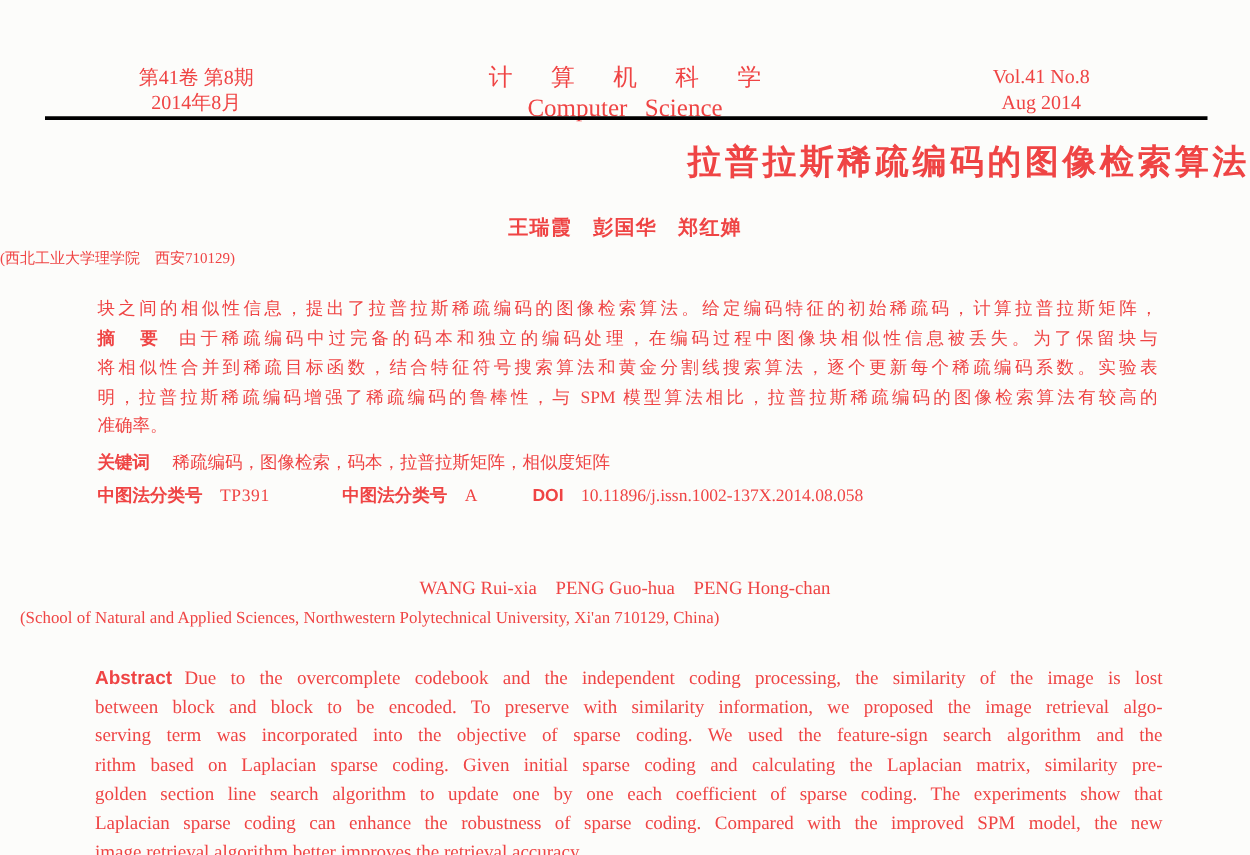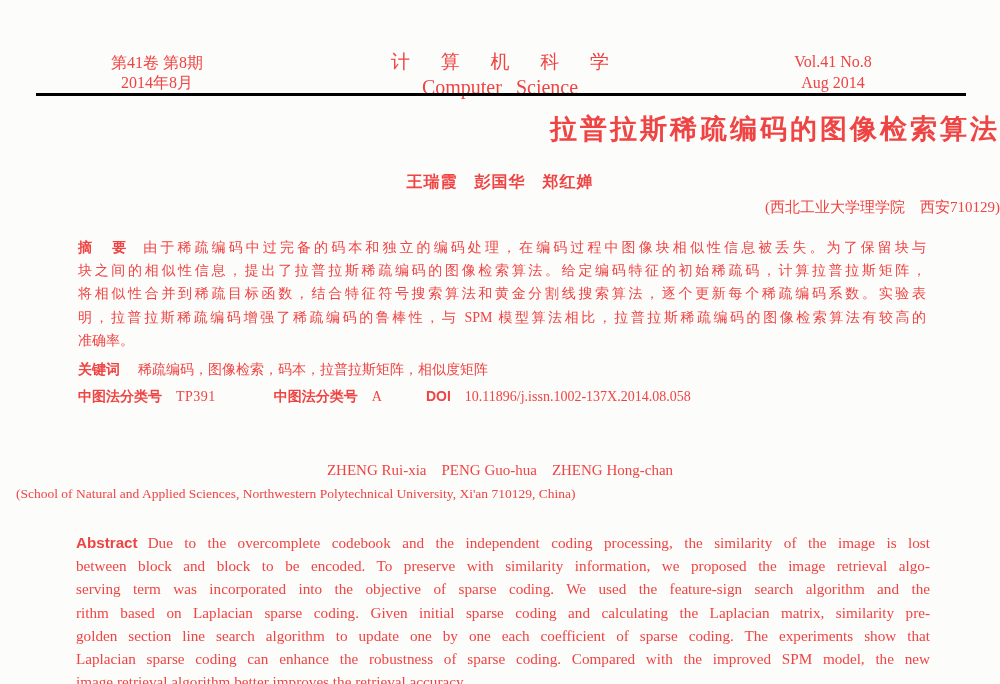--- a/index.html
+++ b/index.html
@@ -15,21 +15,21 @@
   .hdr-center .jen { font-size:20px; word-spacing:9px; margin-top:1px; }
   .hdr-right { position:absolute; right:112px; top:51px; width:110px; text-align:center; font-size:16px; line-height:21px; }
   .hdr-rule  { position:absolute; left:36px; top:93px; width:930px; height:3px; background:#000; }
   
   .title-cn  { position:absolute; left:0; right:0; top:111px; text-align:right;
                font-family:"Liberation Sans","DejaVu Sans",sans-serif;
                font-size:27px; font-weight:bold; letter-spacing:3px; }
   .authors-cn{ position:absolute; left:0; right:0; top:172px; text-align:center;
                font-family:"Liberation Sans","DejaVu Sans",sans-serif;
                font-size:16px; font-weight:bold; letter-spacing:1px; }
-  .affil-cn  { position:absolute; left:0; right:0; top:198px; text-align:right; font-size:15px; }
+  .affil-cn  { position:absolute; left:0; right:0; top:198px; text-align:left; font-size:12px; }
   
   .abs-cn { position:absolute; left:78px; top:236px; width:848px; font-size:14px; }
   .abs-cn .line, .abs-en .line { line-height:23.2px; text-align:justify; text-align-last:justify; white-space:nowrap; }
   .abs-cn .line.short, .abs-en .line.short { text-align-last:left; }
   .lbl { font-family:"Liberation Sans","DejaVu Sans",sans-serif; font-weight:bold; }
   .abs-cn .lbl { margin-right:14px; }
   .kw-row  { position:absolute; left:78px; top:361px; font-size:14px; }
   .kw-row .lbl { margin-right:18px; }
   .cls-row { position:absolute; left:78px; top:388px; font-size:14px; }
   .cls-row .lbl { margin-right:14px; }
@@ -61,38 +61,38 @@
     <div>Vol.41 No.8</div>
     <div>Aug 2014</div>
   </div>
   <div class="hdr-rule"></div>
 
   <div class="title-cn">拉普拉斯稀疏编码的图像检索算法</div>
   <div class="authors-cn">王瑞霞　彭国华　郑红婵</div>
   <div class="affil-cn">(西北工业大学理学院　西安710129)</div>
 
   <div class="abs-cn">
+    <div class="line">块之间的相似性信息，提出了拉普拉斯稀疏编码的图像检索算法。给定编码特征的初始稀疏码，计算拉普拉斯矩阵，</div>
     <div class="line">
       <span class="lbl">摘　要</span><span>由于稀疏编码中过完备的码本和独立的编码处理，在编码过程中图像块相似性信息被丢失。为了保留块与</span>
     </div>
-    <div class="line">块之间的相似性信息，提出了拉普拉斯稀疏编码的图像检索算法。给定编码特征的初始稀疏码，计算拉普拉斯矩阵，</div>
     <div class="line">将相似性合并到稀疏目标函数，结合特征符号搜索算法和黄金分割线搜索算法，逐个更新每个稀疏编码系数。实验表</div>
     <div class="line">明，拉普拉斯稀疏编码增强了稀疏编码的鲁棒性，与 SPM 模型算法相比，拉普拉斯稀疏编码的图像检索算法有较高的</div>
     <div class="line short">准确率。</div>
   </div>
 
   <div class="kw-row">
     <span class="lbl">关键词</span><span>稀疏编码，图像检索，码本，拉普拉斯矩阵，相似度矩阵</span>
   </div>
 
   <div class="cls-row">
     <span class="lbl">中图法分类号</span><span class="val1">TP391</span><span class="lbl">中图法分类号</span><span class="val2">A</span><span class="lbl">DOI</span><span>10.11896/j.issn.1002-137X.2014.08.058</span>
   </div>
 
-  <div class="authors-en">ZHENG Rui-xia　PENG Guo-hua　ZHENG Hong-chan</div>
+  <div class="authors-en">WANG Rui-xia　PENG Guo-hua　PENG Hong-chan</div>
   <div class="affil-en">(School of Natural and Applied Sciences, Northwestern Polytechnical University, Xi'an 710129, China)</div>
 
   <div class="abs-en">
     <div class="line">
       <span class="lbl">Abstract</span><span>Due to the overcomplete codebook and the independent coding processing, the similarity of the image is lost</span>
     </div>
     <div class="line">between block and block to be encoded. To preserve with similarity information, we proposed the image retrieval algo-</div>
     <div class="line">serving term was incorporated into the objective of sparse coding. We used the feature-sign search algorithm and the</div>
     <div class="line">rithm based on Laplacian sparse coding. Given initial sparse coding and calculating the Laplacian matrix, similarity pre-</div>
     <div class="line">golden section line search algorithm to update one by one each coefficient of sparse coding. The experiments show that</div>

